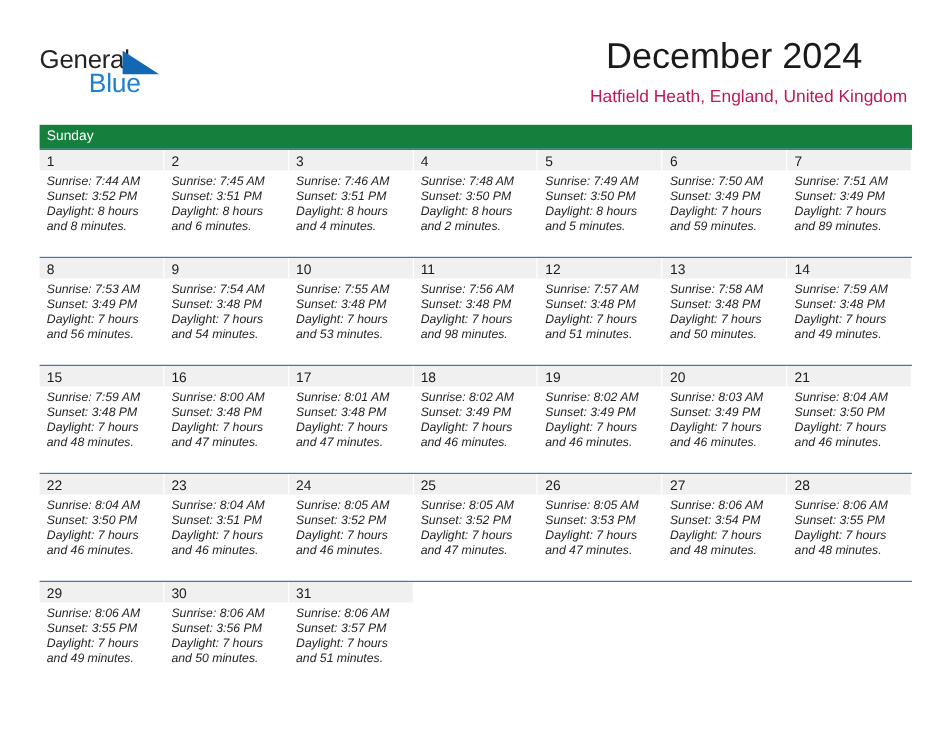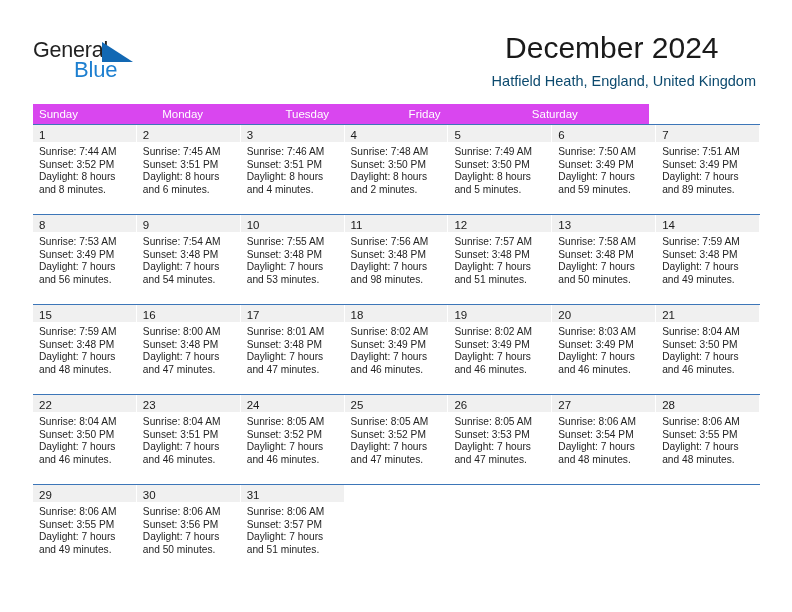--- a/index.html
+++ b/index.html
@@ -57,37 +57,38 @@
   }
   .title {
     font-size: 30px;
     color: #1a1a1a;
     line-height: 36px;
     white-space: nowrap;
   }
   .subtitle {
     margin-top: 6px;
     font-size: 14.5px;
-    color: #0c4a6e;
+    color: #be185d;
     line-height: 18px;
     white-space: nowrap;
     margin-left: 24px;
   }
 
   
   .calendar {
     position: absolute;
     left: 33px; top: 104px;
     width: 727px;
   }
   .dow-row {
     display: flex;
-    width: 616px;
+    width: 727px;
     height: 20px;
-    background: #d946ef;
+    background: #15803d;
+    flex-direction: column;
   }
   .dow {
     flex: 1 1 0;
     color: #ffffff;
     font-size: 11.5px;
     line-height: 20px;
     padding-left: 6px;
     white-space: nowrap;
   }
 
@@ -115,20 +116,21 @@
   }
   .daynum {
     font-size: 11.5px;
     color: #1a1a1a;
     line-height: 17px;
   }
   .cell.empty .daynum-band { background: #ffffff; }
 
   .cell-body {
     padding: 4px 4px 6px 6px;
+    font-style: italic;
   }
   .cell-line {
     font-size: 10.2px;
     color: #242424;
     line-height: 12.6px;
     white-space: nowrap;
   }
 </style>
 </head>
 <body>

